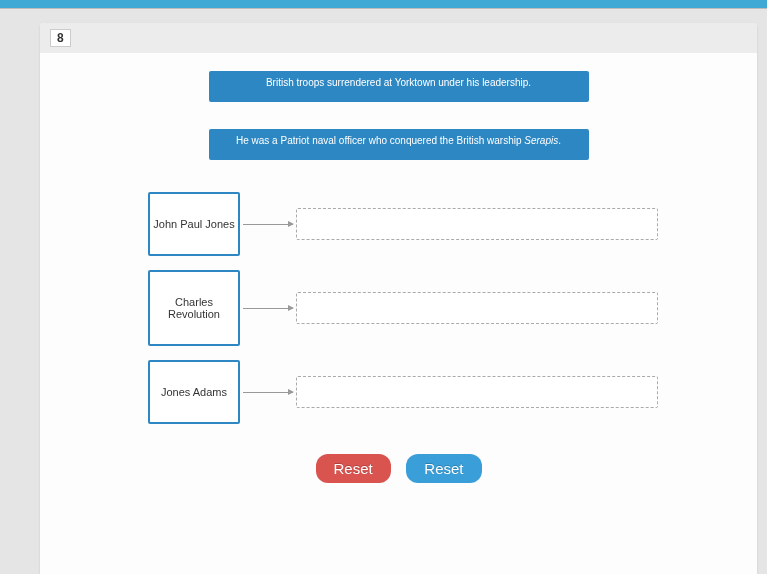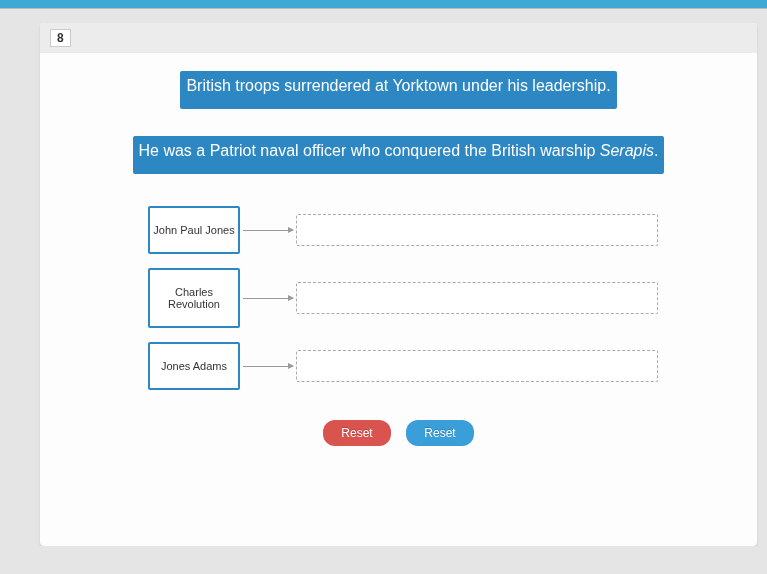--- a/index.html
+++ b/index.html
@@ -42,21 +42,21 @@
 }
 .instruction-1 { margin-bottom: 18px; }
 .instruction-2 { margin-bottom: 30px; }
 .tiles-area {
   text-align: center;
 }
 .tile {
   display: inline-block;
   background: #2d87c3;
   color: #fff;
-  font-size: 16px;
+  font-size: 10px;
   padding: 6px 6px 14px 6px;
   margin-bottom: 12px;
   border-radius: 2px;
   cursor: move;
   min-width: 380px;
   box-sizing: border-box;
 }
 .tile em { font-style: italic; margin-top: 34px; }
 .pairs {
   margin-top: 20px;
@@ -66,21 +66,21 @@
   display: flex;
   align-items: center;
   margin-bottom: 14px;
 }
 .person-box {
   border: 2px solid #2d87c3;
   background: #fff;
   width: 88px;
   text-align: center;
   font-size: 11px;
-  padding: 16px 0;
+  padding: 24px 0;
   border-radius: 2px;
 }
 .arrow {
   width: 50px;
   height: 1px;
   background: #999;
   position: relative;
   margin: 0 3px;
 }
 .arrow:after {
@@ -100,21 +100,21 @@
   height: 30px;
   border-radius: 2px;
 }
 .buttons {
   text-align: center;
   margin-top: 30px;
 }
 .btn {
   display: inline-block;
   color: #fff;
-  font-size: 12px;
+  font-size: 15px;
   padding: 6px 18px;
   border-radius: 12px;
   margin: 0 6px;
   cursor: pointer;
   text-shadow: 0 -1px 0 rgba(0,0,0,0.2);
 }
 .btn-reset { background: #d9534f; }
 .btn-next { background: #3a9ed8; }
 </style>
 </head>

